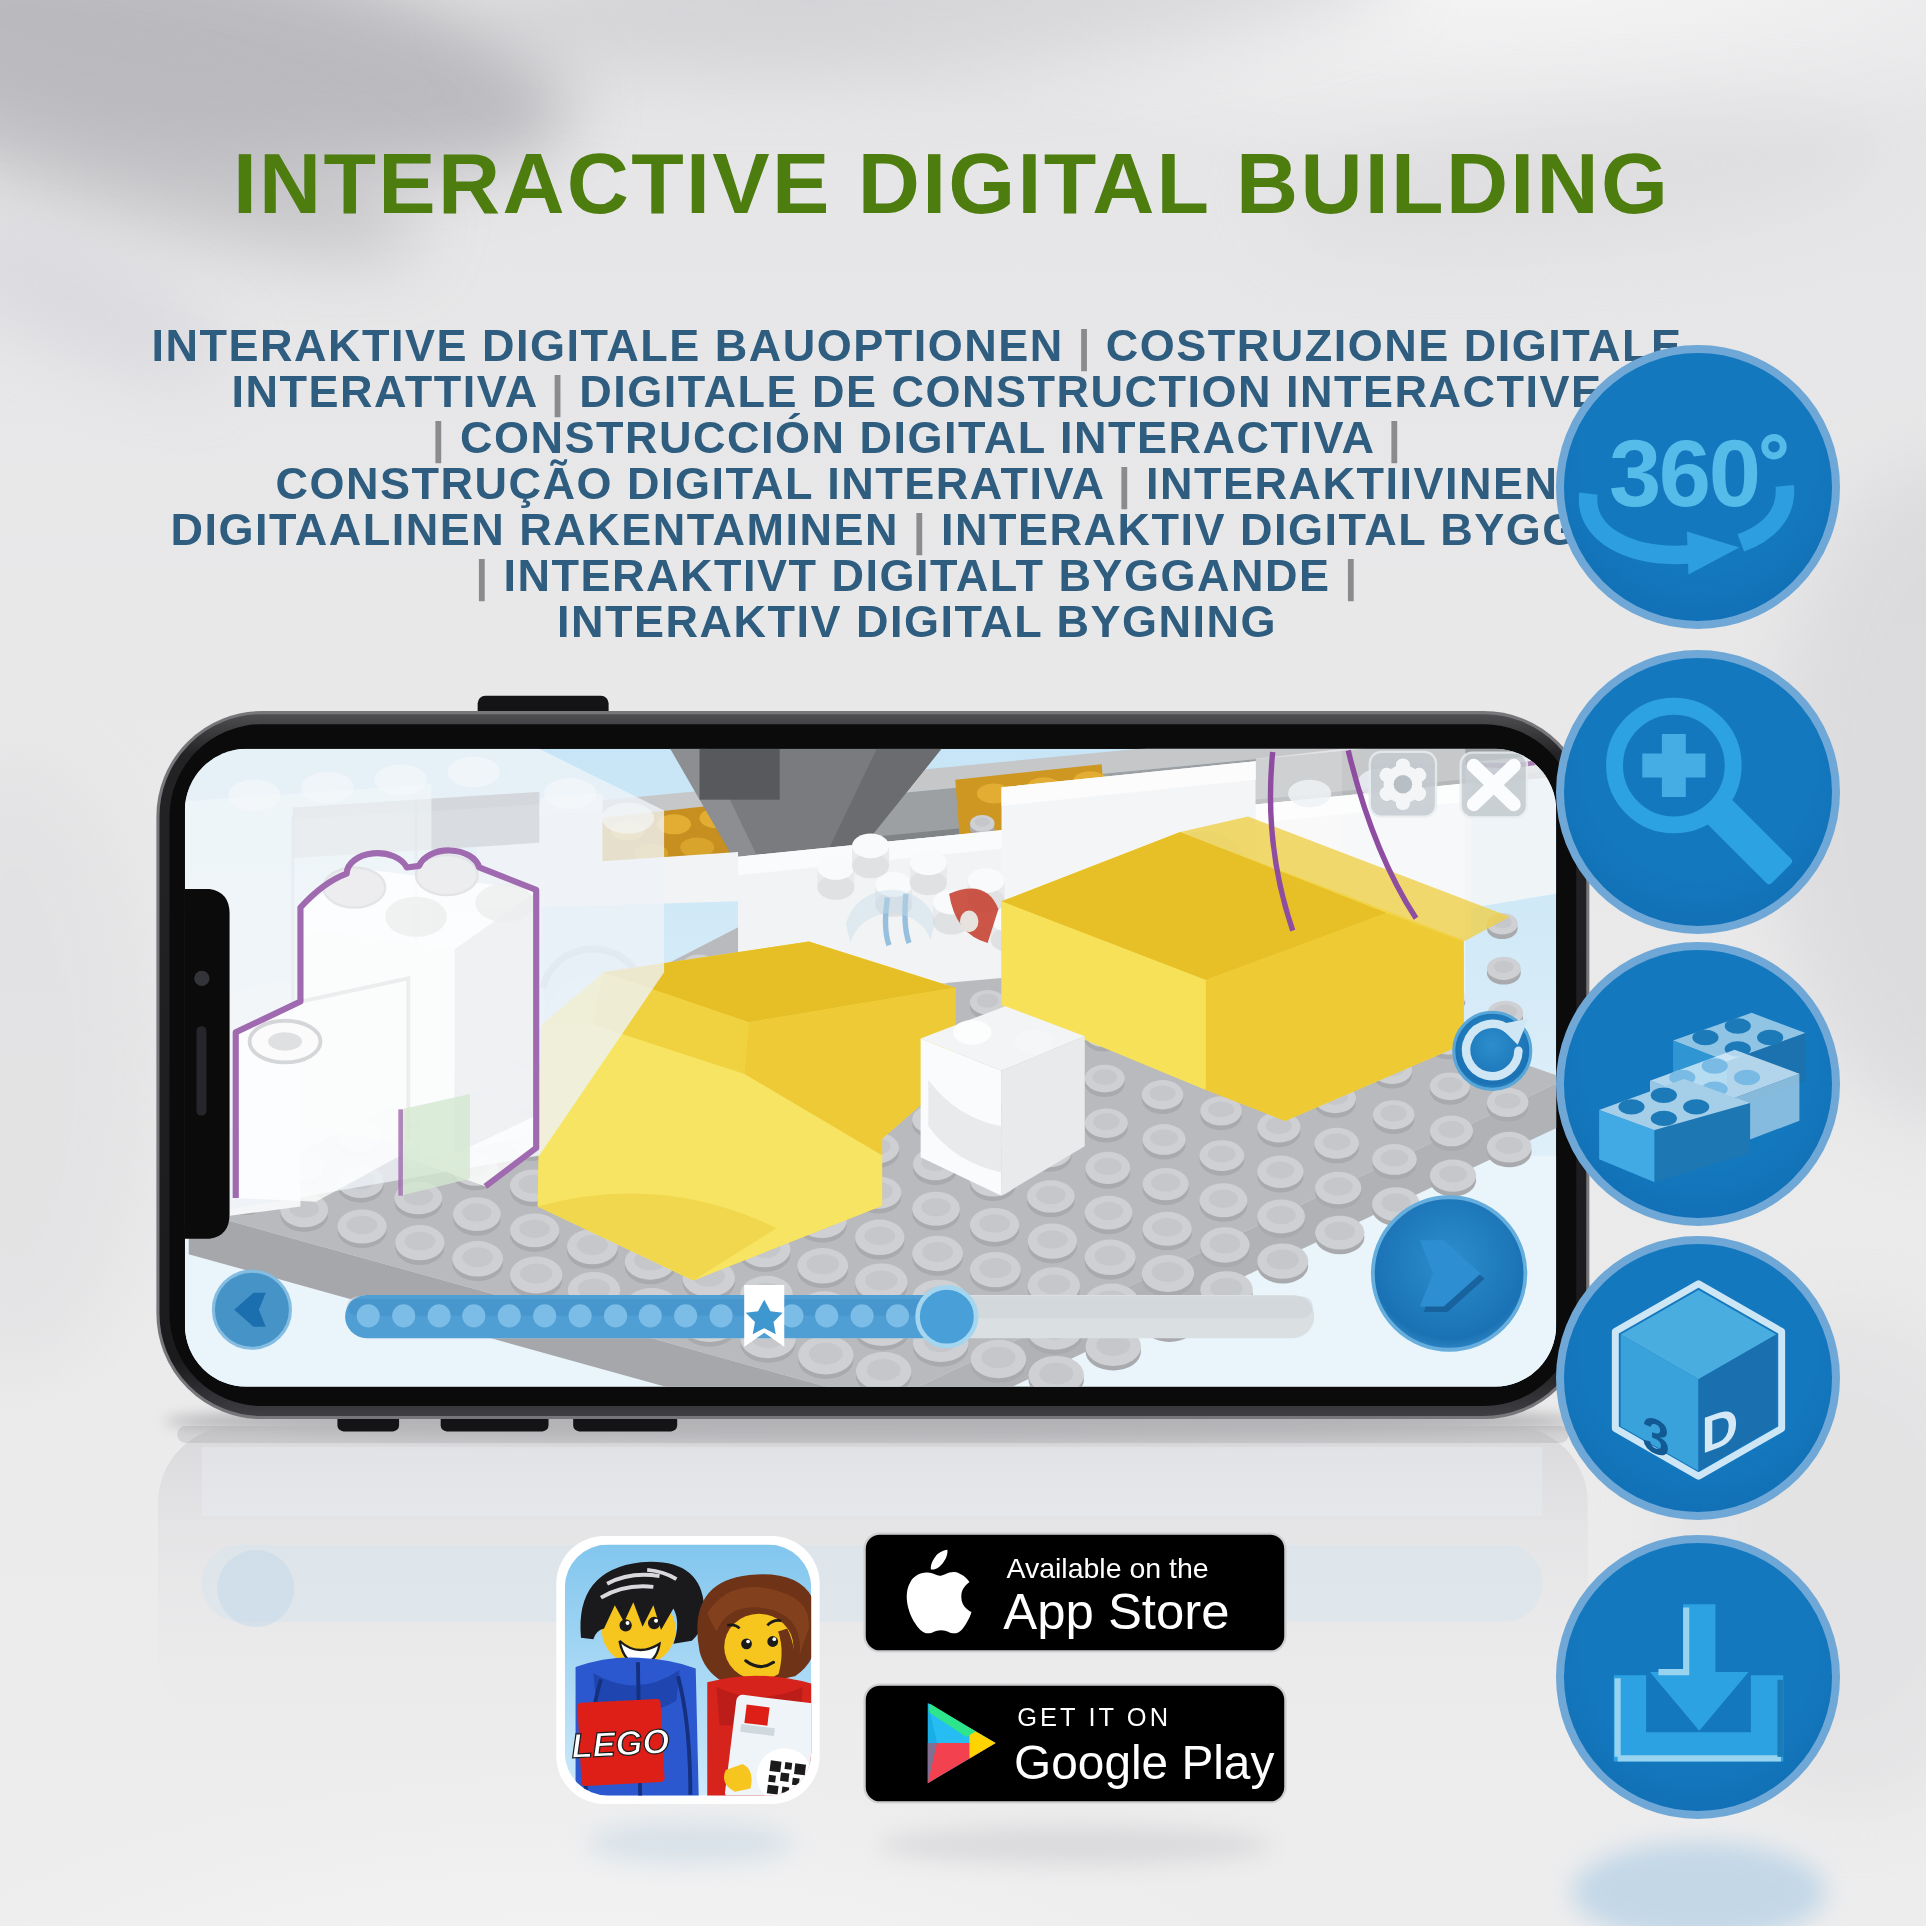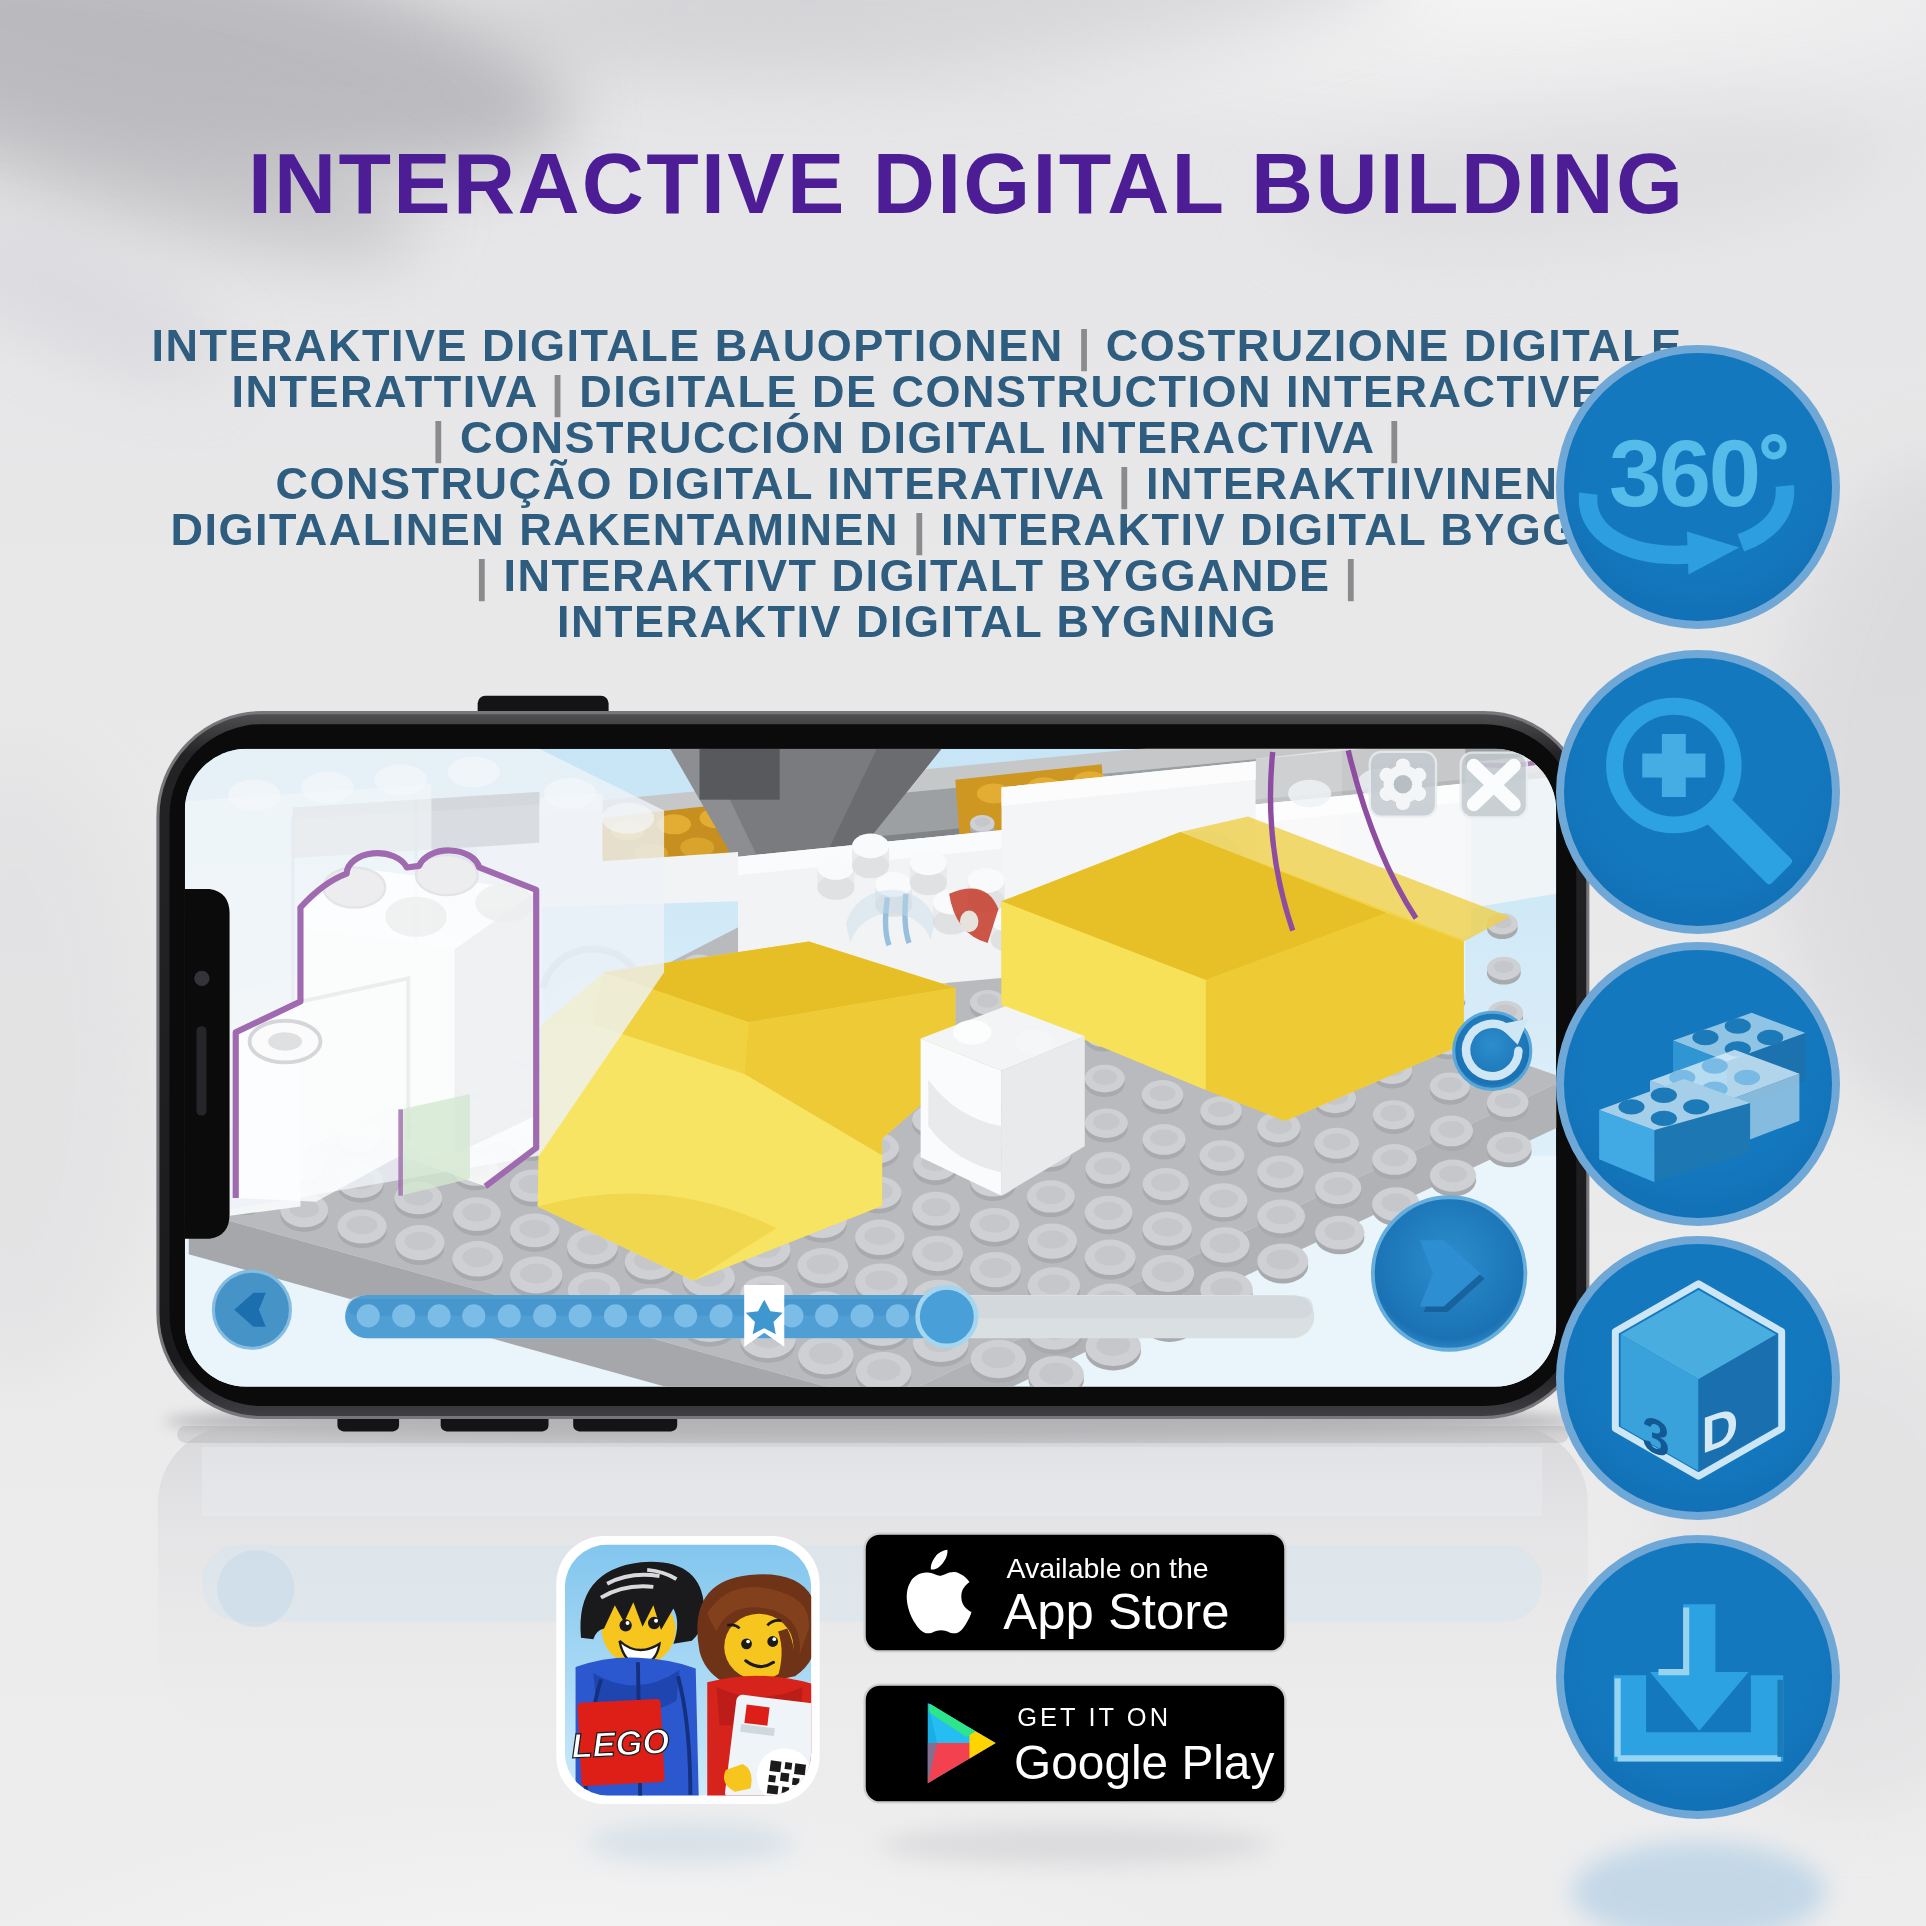--- a/index.html
+++ b/index.html
@@ -1,21 +1,21 @@
 <!DOCTYPE html>
 <html style="font-size:12.3px"><head><meta charset="utf-8">
 <style>
 html,body{margin:0;padding:0;width:1926px;height:1926px;overflow:hidden;background:#e9e9ea;font-family:"Liberation Sans",sans-serif;}
 .abs{position:absolute;}
 #bg{position:absolute;inset:0;background:
  radial-gradient(1079px 385px at 78% -5%, rgba(255,255,255,.85), rgba(255,255,255,0) 70%),
  radial-gradient(1233px 616px at 30% 112%, rgba(250,250,251,.9), rgba(250,250,251,0) 65%),
  linear-gradient(180deg,#e5e5e7 0%,#e9e9ea 42%,#ebebec 75%,#ededee 100%);}
 .streak{position:absolute;border-radius:50%;filter:blur(35px);}
-#title{position:absolute;left:17px;top:134px;width:1899px;text-align:center;font-size:86px;font-weight:bold;color:#4c1d95;letter-spacing:2.3px;white-space:nowrap;}
+#title{position:absolute;left:2px;top:134px;width:1899px;text-align:center;font-size:86px;font-weight:bold;color:#4d7c0f;letter-spacing:2.3px;white-space:nowrap;}
 #subtitle{position:absolute;left:0;top:323px;width:1834px;text-align:center;font-size:45px;font-weight:bold;color:#2e5d7f;letter-spacing:1.5px;line-height:46px;}
 #subtitle .p{color:#8b8b8e;}
 .circ{position:absolute;width:268px;height:268px;border-radius:50%;background:radial-gradient(circle at 50% 38%,#1478be 55%,#0f69ae 100%);border:8.5px solid #6fa8d6;}
 </style></head>
 <body>
 
 <div id="bg"></div>
 
 <div class="streak" style="left:-231px;top:-62px;width:809px;height:216px;background:#a9a9ae;opacity:.7;transform:rotate(10deg);"></div>
 

